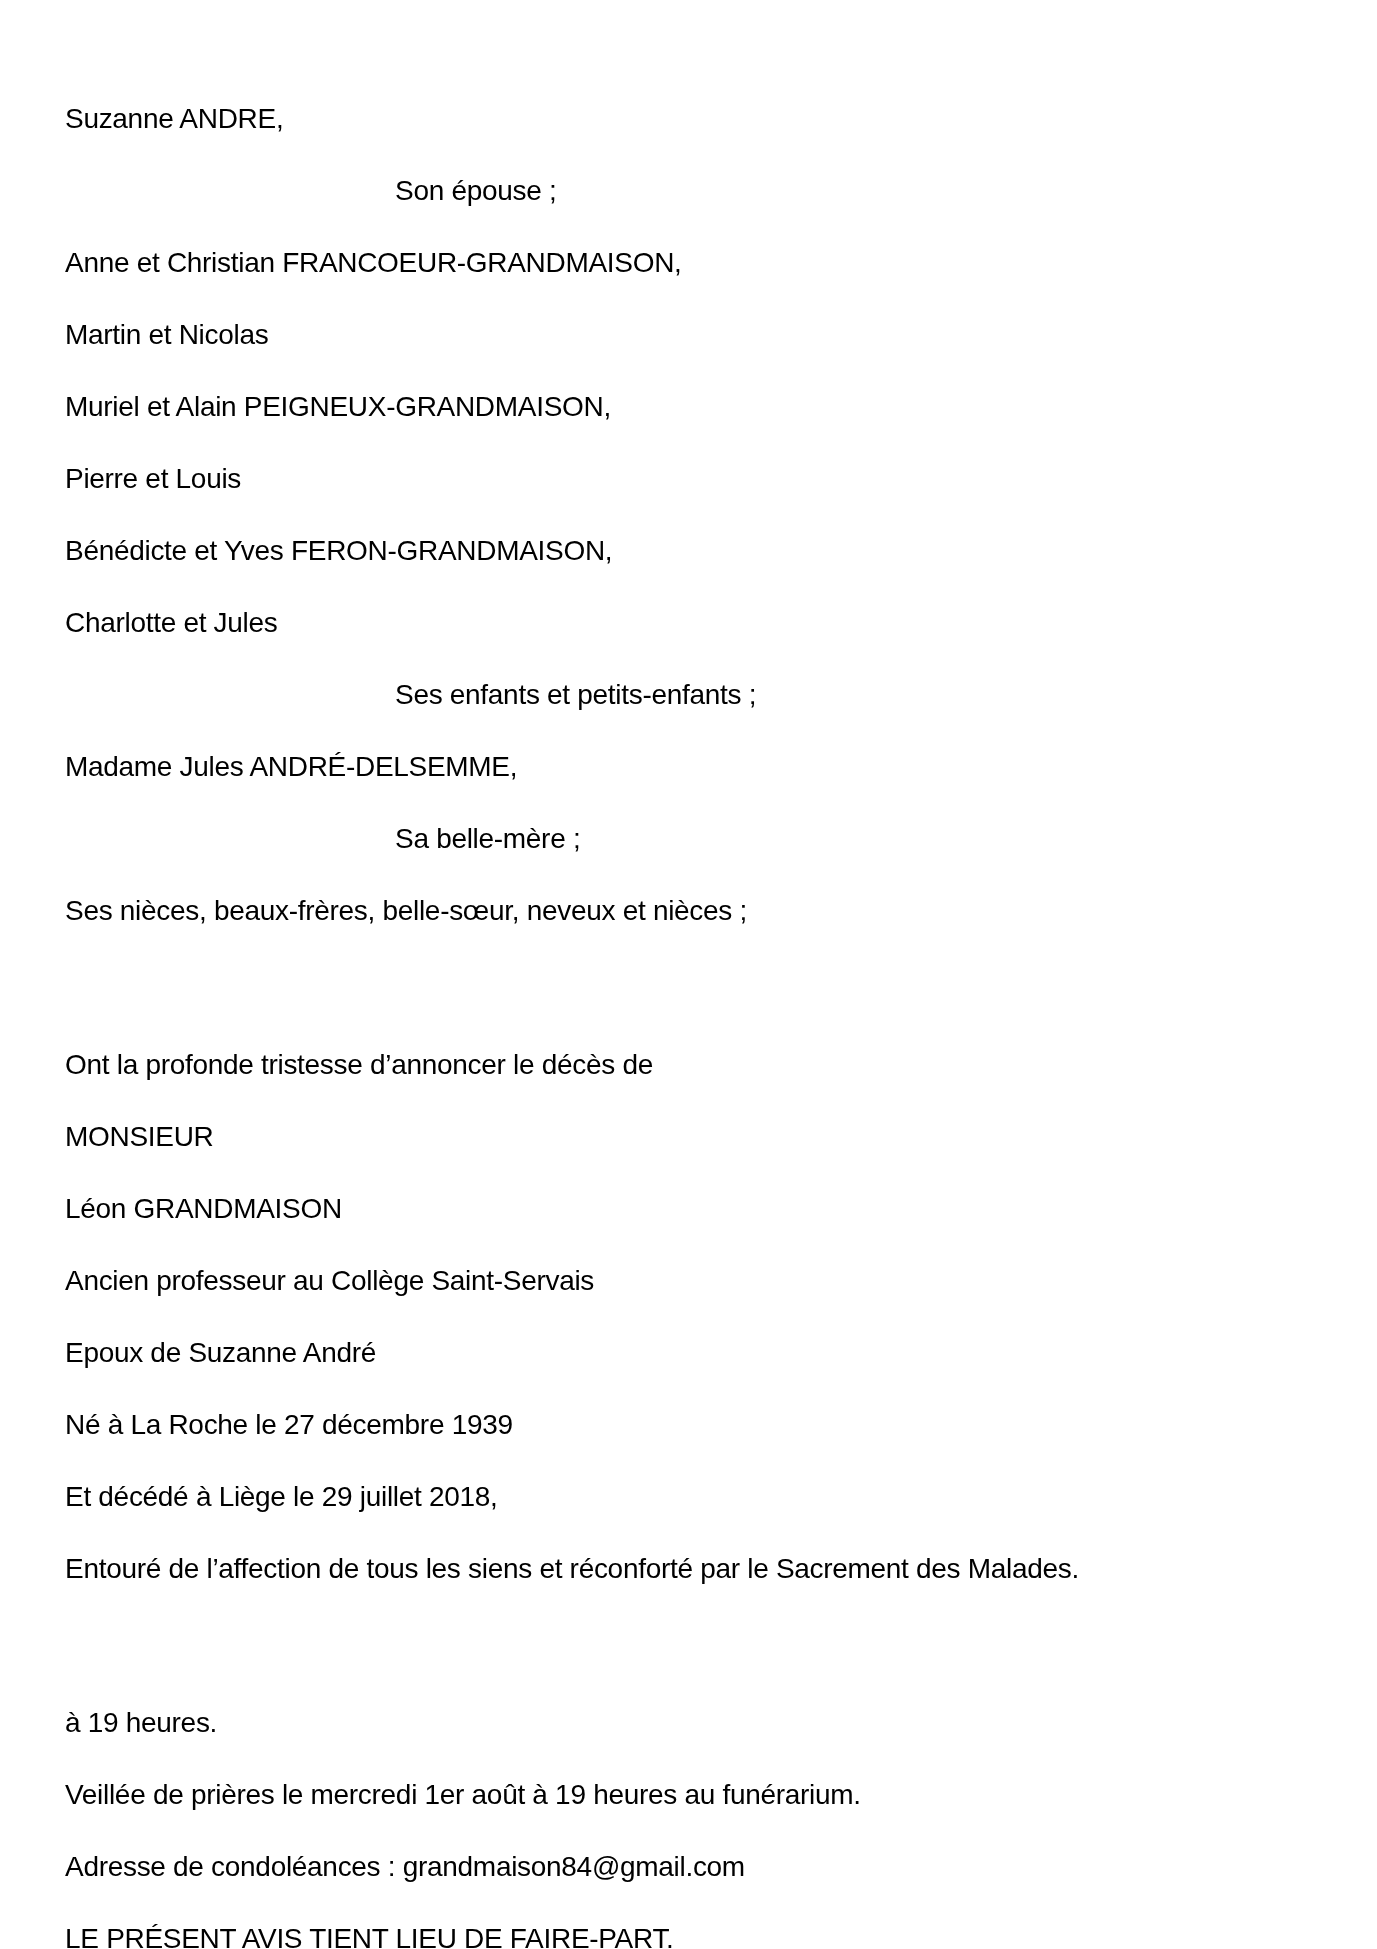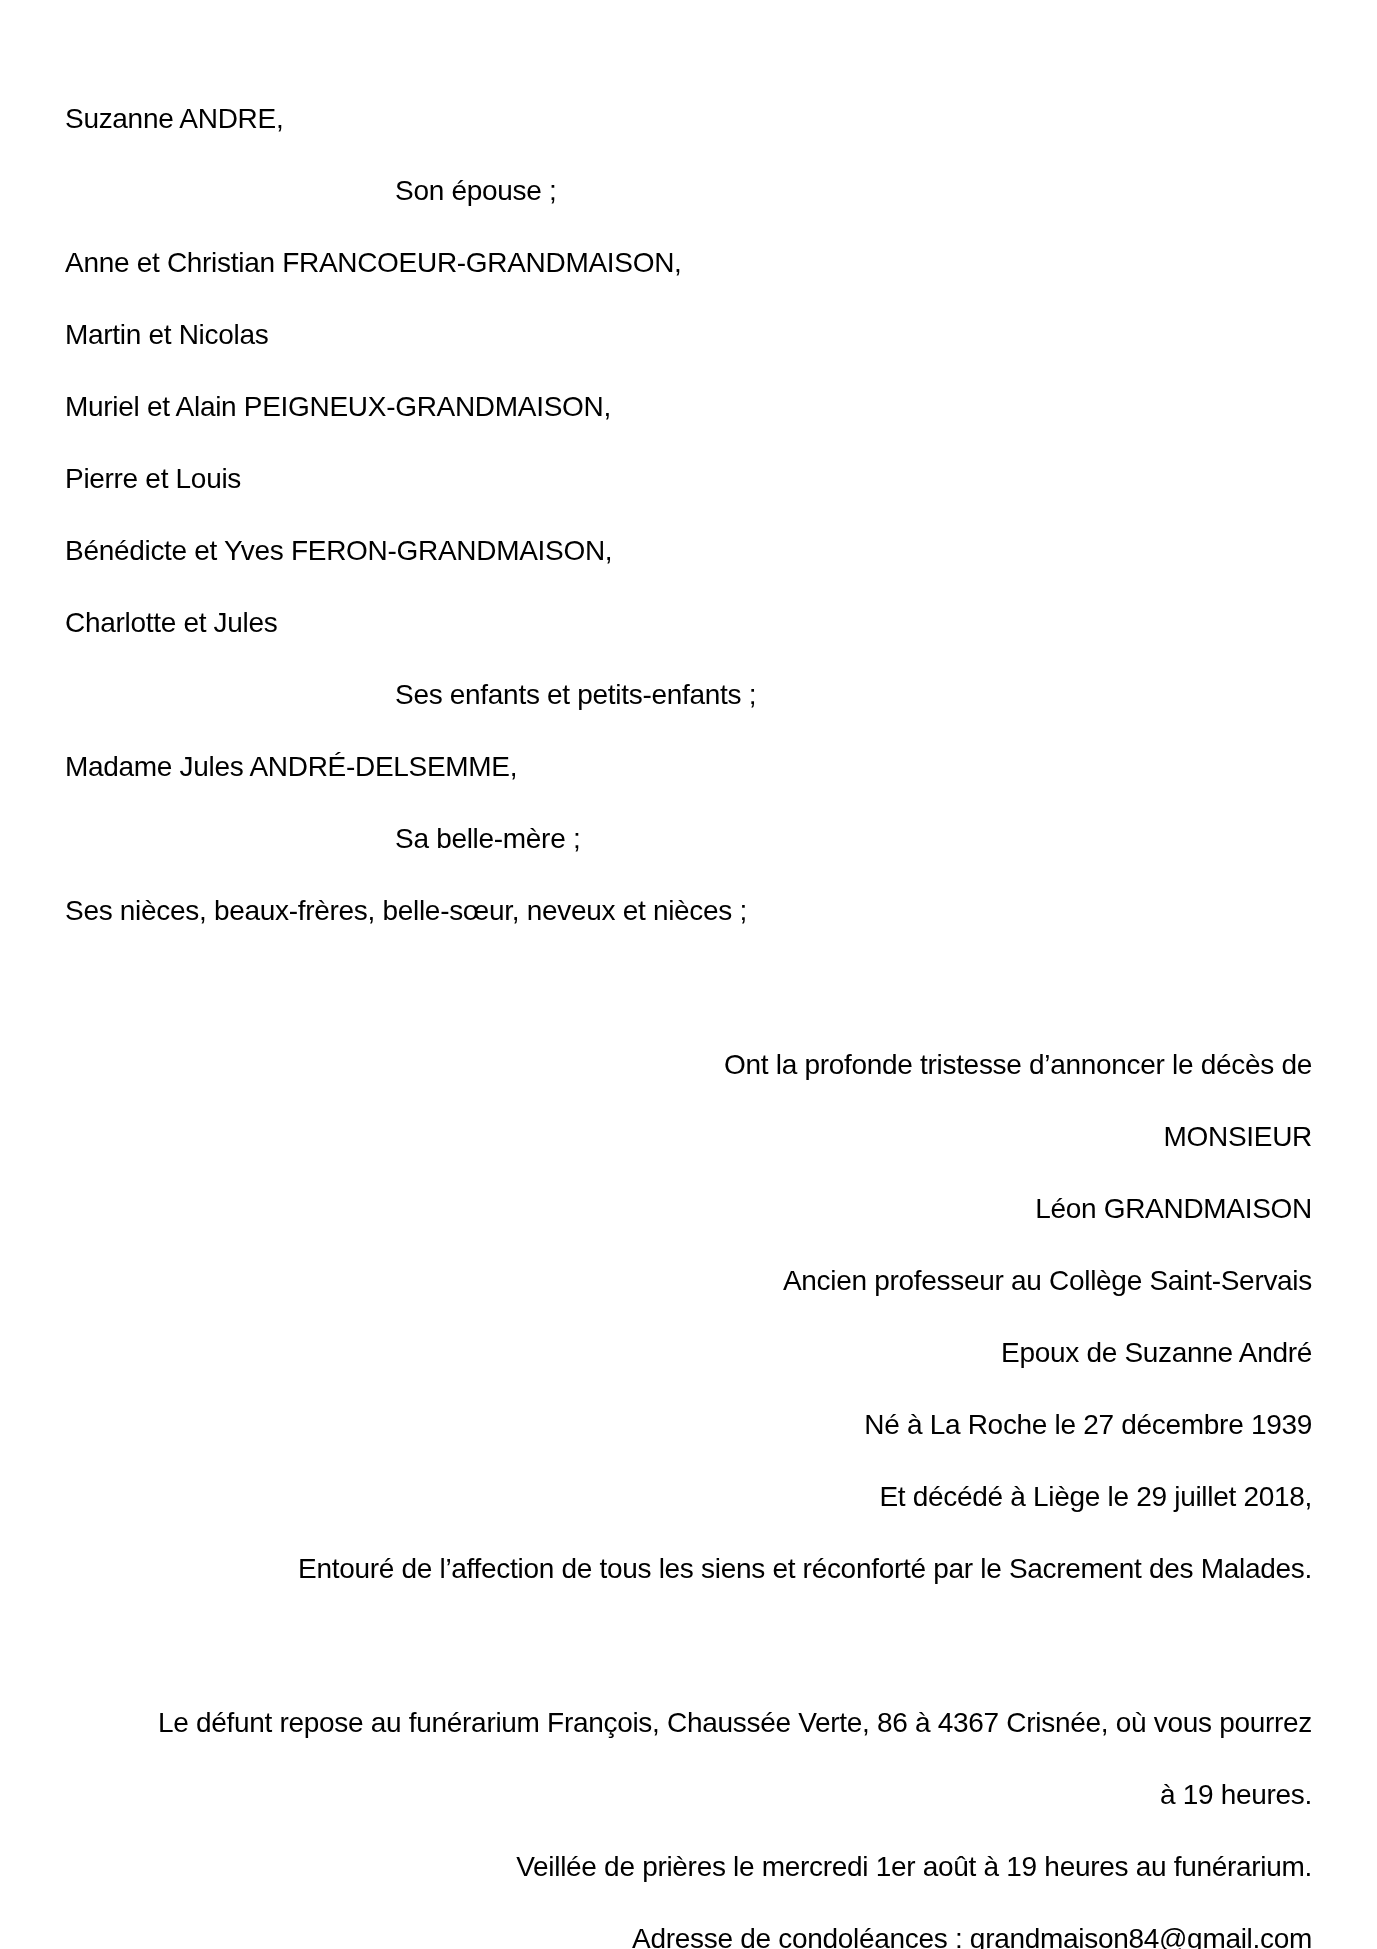--- a/index.html
+++ b/index.html
@@ -21,21 +21,21 @@
   .para { margin: 0 0 21px 0; }
   .line {
     line-height: 40px;
     white-space: nowrap;
     margin-top: 32px;
   }
   .role {
     font-weight: 400;
     padding-left: 330px;
   }
-  .center { text-align: right; }
+  .center { text-align: left; }
   .bold { font-weight: 400; }
   .spacer { height: 61px; }
 </style>
 </head>
 <body>
 
 <div class="para">
   <div class="line">Suzanne ANDRE,</div>
 </div>
 <div class="para">
@@ -102,21 +102,20 @@
 <div class="para">
   <div class="line center">Entouré de l’affection de tous les siens et réconforté par le Sacrement des Malades.</div>
 </div>
 
 <div class="spacer"></div>
 
 <div class="para">
 </div>
 
 <div class="para">
-  <div class="line center">Le défunt repose au funérarium François, Chaussée Verte, 86 à 4367 Crisnée, où vous pourrez</div>
   <div class="line center">à 19 heures.</div>
 </div>
 
 <div class="para">
   <div class="line center">Veillée de prières le mercredi 1er août à 19 heures au funérarium.</div>
 </div>
 
 <div class="para">
   <div class="line center">Adresse de condoléances : grandmaison84@gmail.com</div>
 </div>

